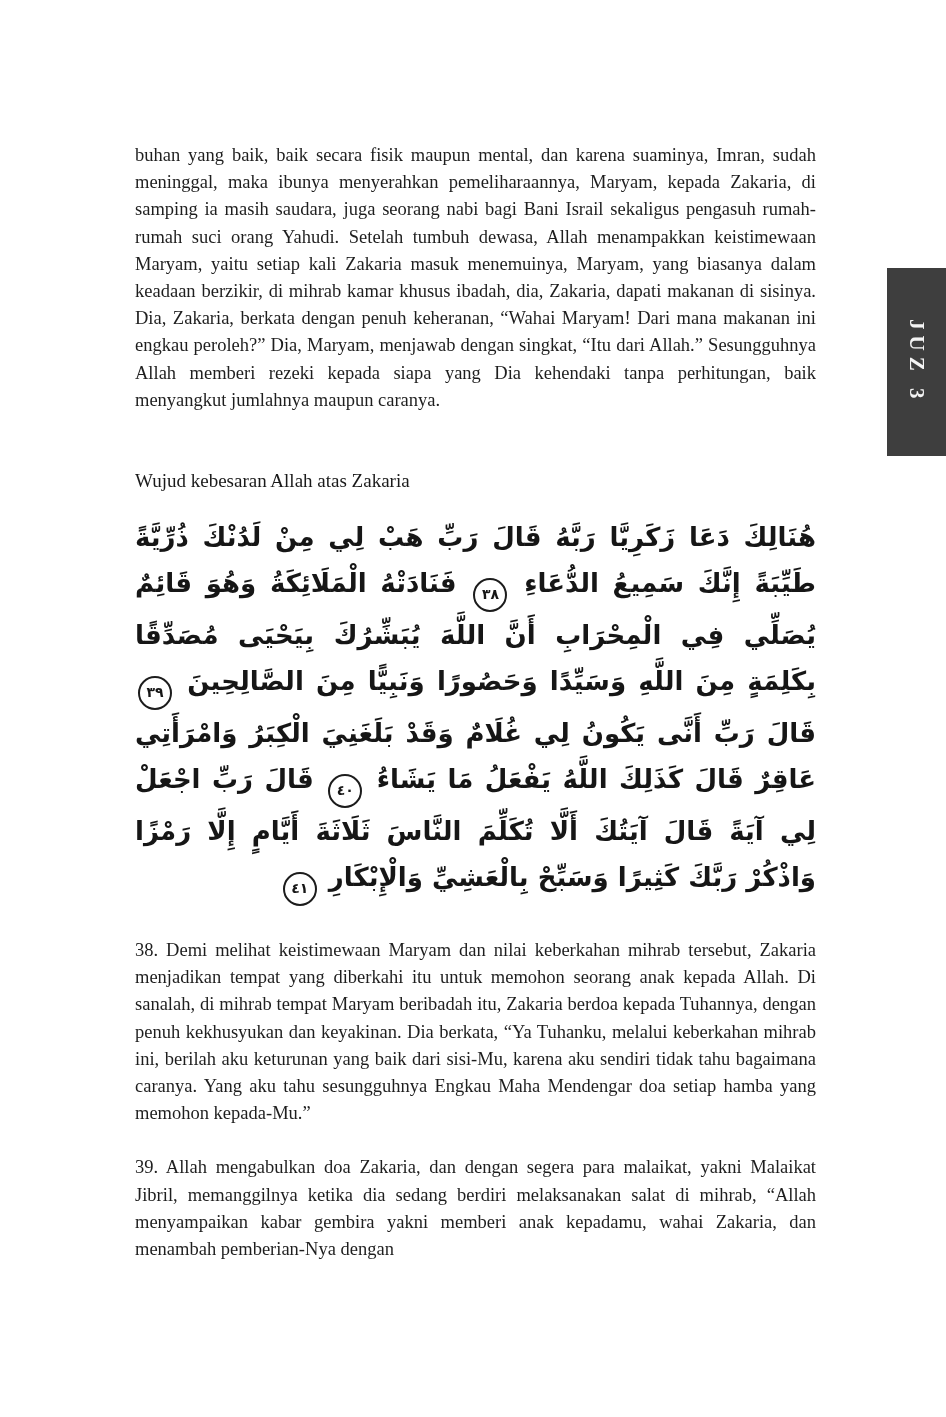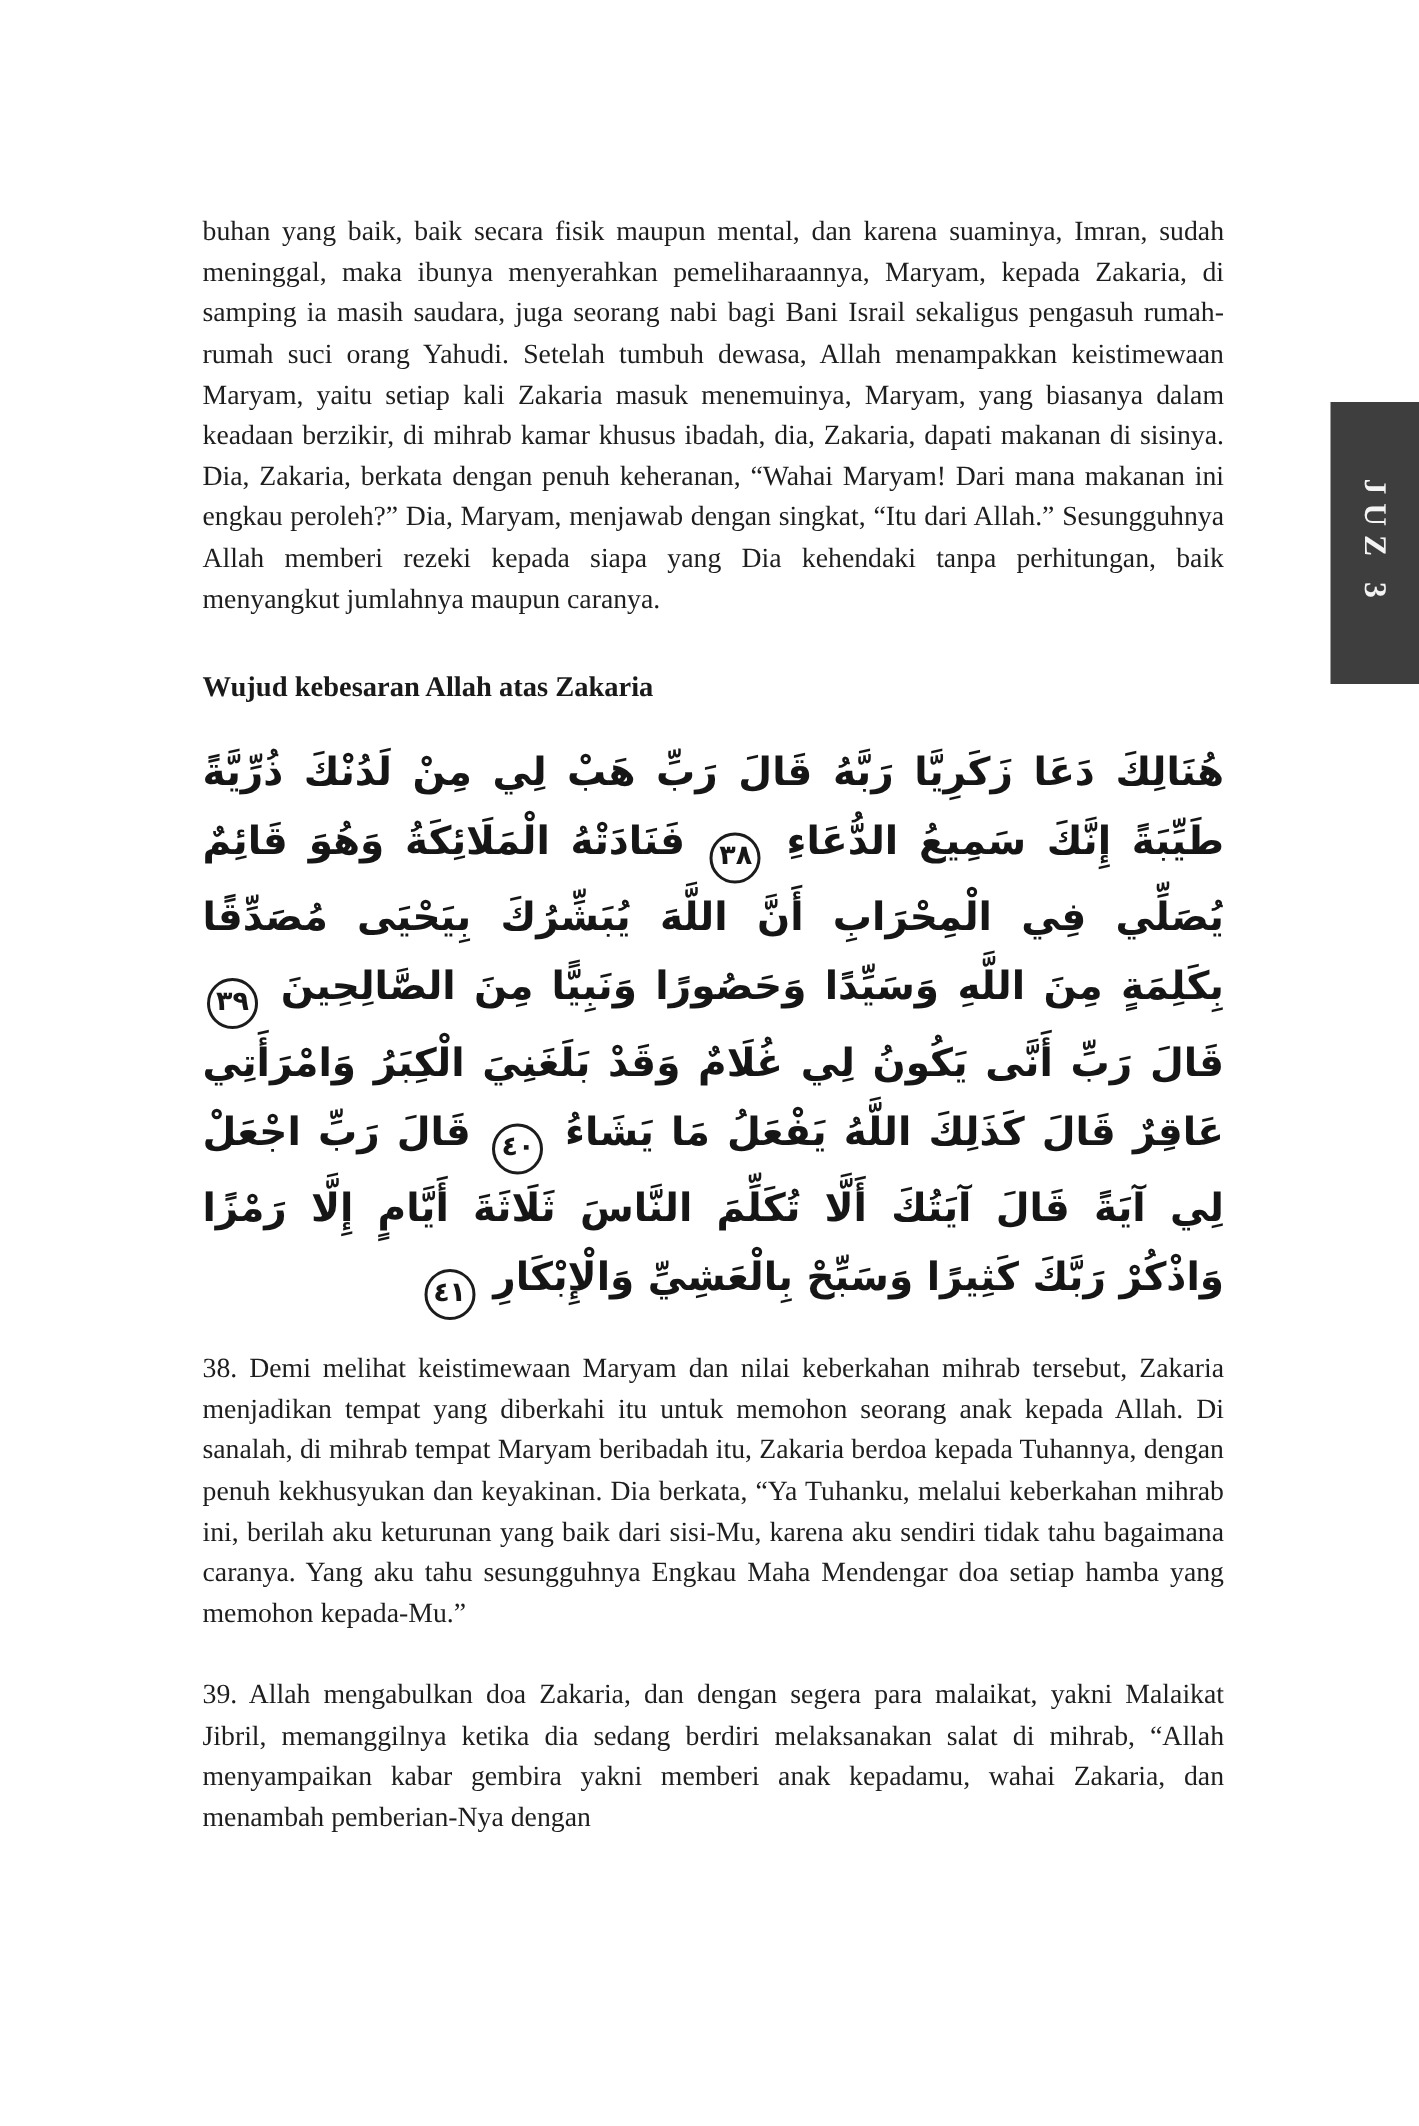--- a/index.html
+++ b/index.html
@@ -39,48 +39,48 @@
     width: 681px;
   }
   .body-text {
     margin: 0;
     font-size: 18.5px;
     line-height: 27.2px;
     text-align: justify;
   }
   .it { }
   .heading {
-    margin: 34px 0 0 0;
+    margin: 56px 0 0 0;
     font-size: 19px;
-    font-weight: bold;
+    font-weight: normal;
     color: #1a1a1a;
   }
   .arabic {
     margin-top: 22px;
     direction: rtl;
     text-align: justify;
     font-family: "DejaVu Sans", sans-serif;
     font-size: 26px;
     line-height: 46px;
     font-weight: bold;
     color: #161616;
   }
   .ayah-mark {
     display: inline-block;
     width: 30px;
     height: 30px;
     line-height: 28px;
     border: 2px solid #1c1c1c;
     border-radius: 50%;
     text-align: center;
-    font-size: 18px;
+    font-size: 14px;
     vertical-align: -7px;
     margin: 0 3px;
   }
-  .para-38 { margin-top: 20px; }
+  .para-38 { margin-top: 31px; }
   .para-39 { margin-top: 27px; }
   .footer {
     position: absolute;
     left: 135px;
     width: 681px;
     top: 1272px;
     display: flex;
     justify-content: space-between;
     align-items: baseline;
   }

